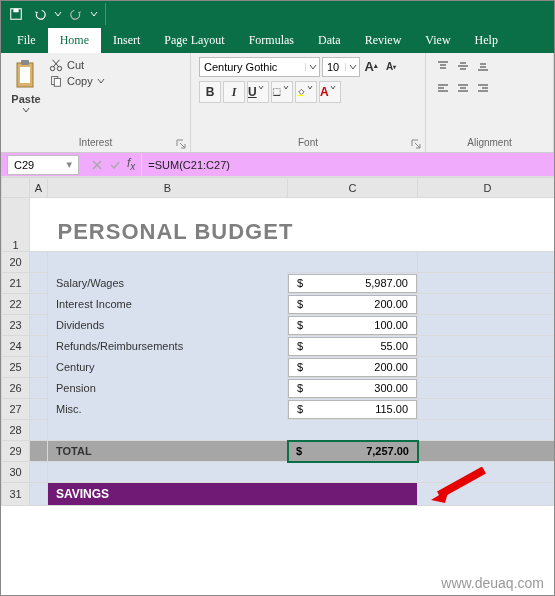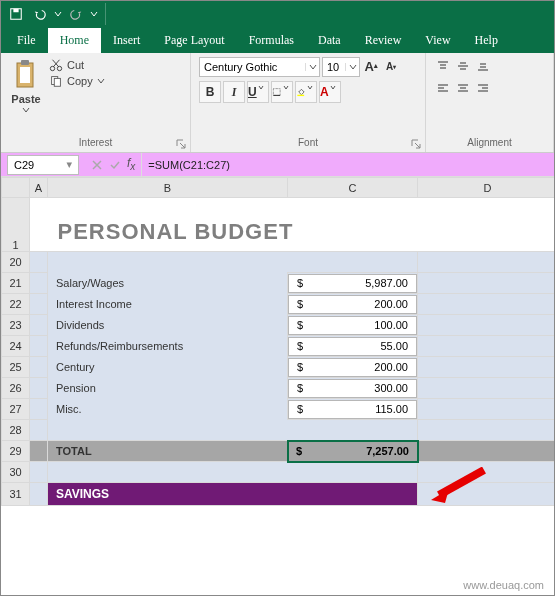--- a/index.html
+++ b/index.html
@@ -64,21 +64,21 @@
   .bluecell { background: #d9e1ee; }
   .data-label { font-family: 'Century Gothic', sans-serif; font-size: 11px; padding: 2px 8px; color: #333; }
   .moneycell { display: flex; justify-content: space-between; padding: 0 8px; font-family: 'Century Gothic', sans-serif; font-size: 11px; background: #fff; border: 1px solid #b7b7b7; margin: 0; height: 19px; align-items: center; }
   .graytotal { background: #a6a6a6; }
   .graytotal .data-label { font-weight: bold; }
   .selected-cell { outline: 2px solid #0a6f46; outline-offset: -1px; }
   .section-band { background: #701a75; color: #fff; font-weight: bold; font-family: 'Century Gothic', sans-serif; font-size: 12px; padding: 4px 8px; }
   .row1 th.rowhdr, .row1 td{height:54px;vertical-align:bottom;}
   .row20 td{height:20px;}
   .arrow { position: absolute; }
-  .watermark{position:absolute;bottom:4px;right:10px;font-size:11px;color:#999;margin-top:26px;}
+  .watermark{position:absolute;bottom:4px;right:10px;font-size:14px;color:#999;margin-top:26px;}
   .grid tbody td.nbd{border-left:none;border-right:none;}
   .grid tbody td.ndt{border-top:none;}
   .grid tbody td.ndb{border-bottom:none;}
 </style>
 </head>
 <body>
 
 <div class="titlebar">
   <div class="qat">
     <div class="qat-btn">

